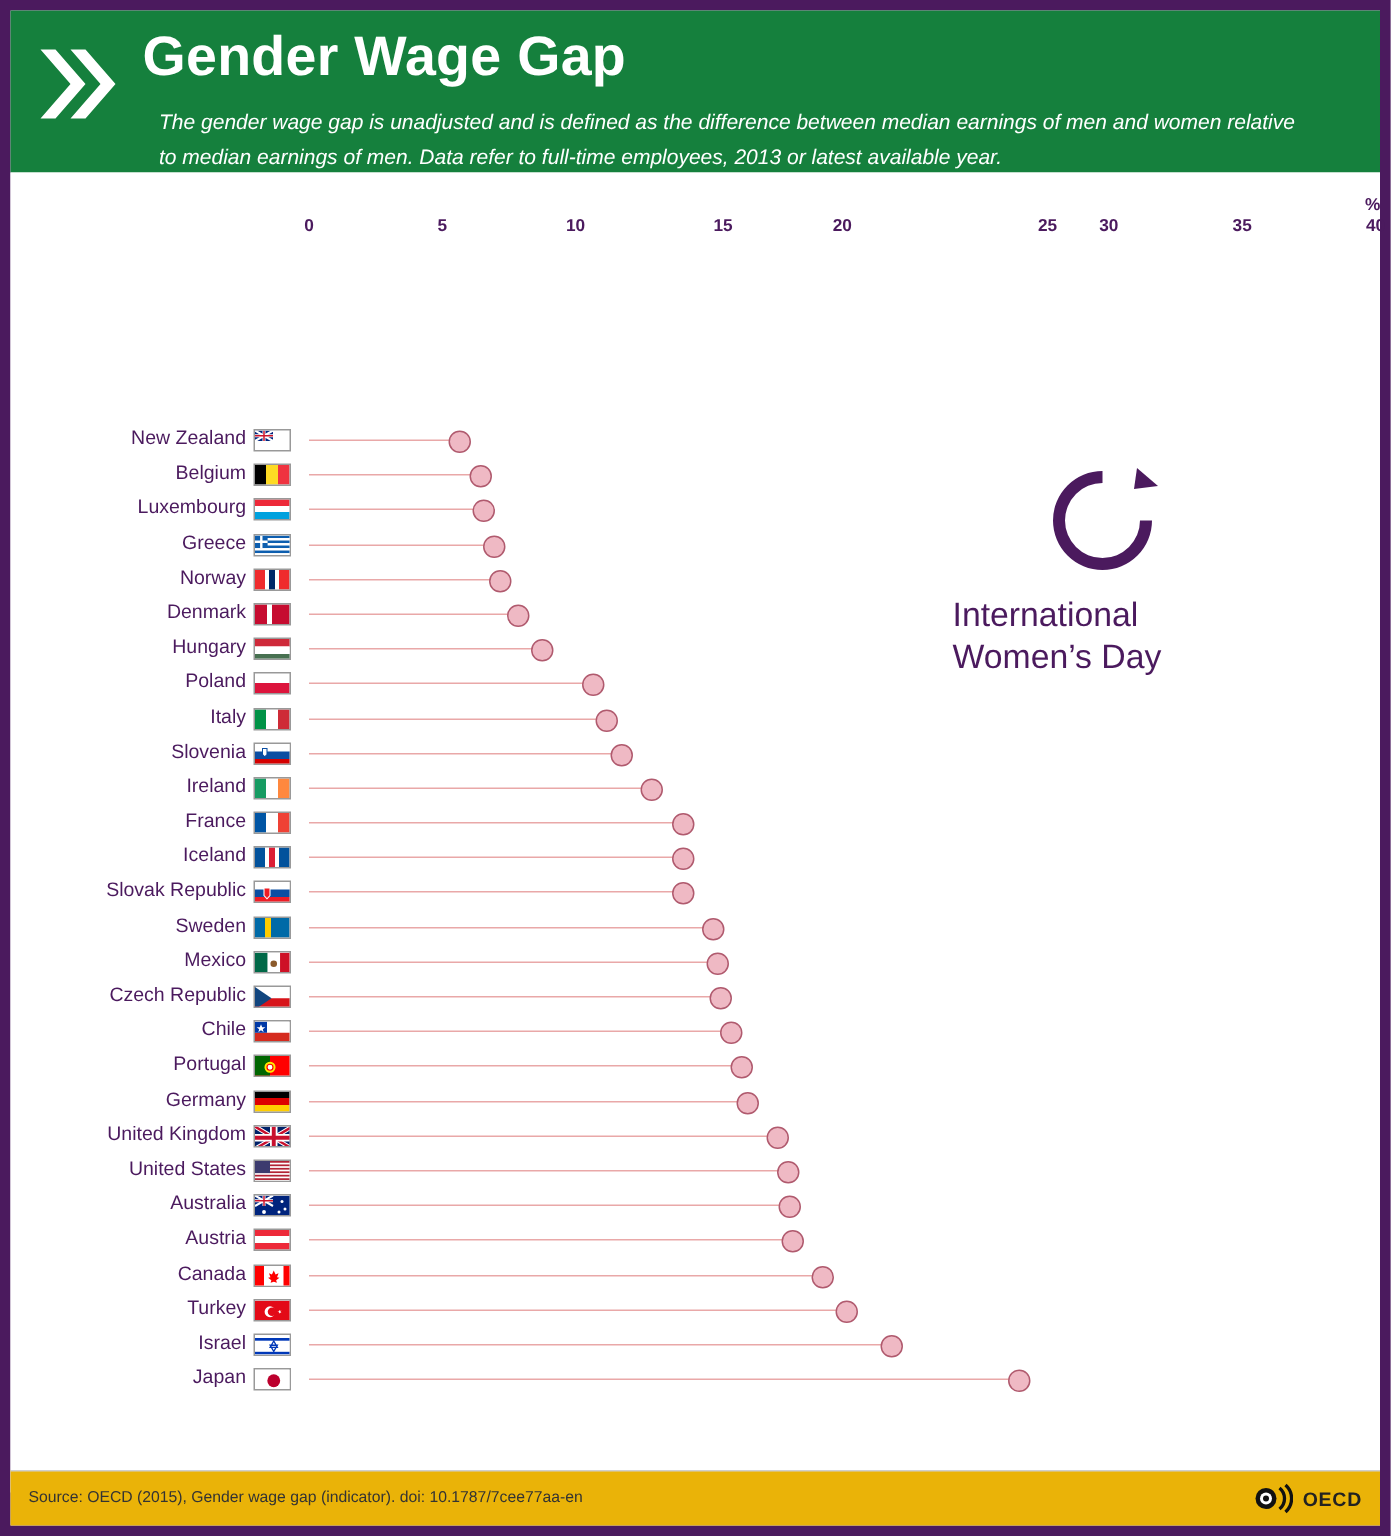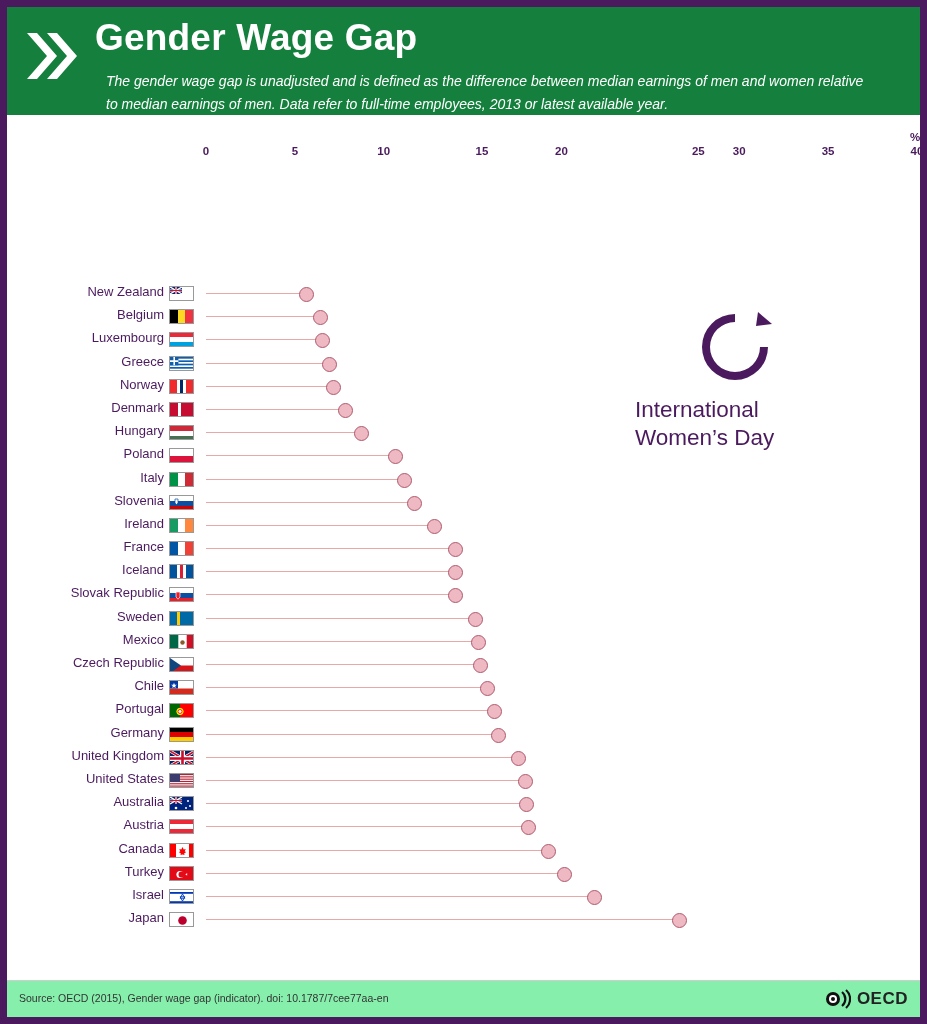--- a/index.html
+++ b/index.html
@@ -82,29 +82,29 @@
   }
   .iwd-mark{
     margin:0 auto 12px auto;width:74px;height:74px;
   }
   .iwd-text{
     font-size:22.5px;line-height:1.25;color:#4b1a5e;
   }
   
   .footer{
     position:absolute;left:0;bottom:0;width:913px;height:36px;
-    background:#86efac;border-top:1px solid #cfcfcf;
+    background:#eab308;border-top:1px solid #cfcfcf;
   }
   .source{
     position:absolute;left:12px;top:11px;font-size:10.5px;color:#333;
   }
   .oecd{
     position:absolute;right:12px;top:6px;display:flex;align-items:center;gap:6px;
   }
-  .oecd-word{font-size:17px;font-weight:bold;color:#222;letter-spacing:.5px;}
+  .oecd-word{font-size:13px;font-weight:bold;color:#222;letter-spacing:.5px;}
 </style>
 </head>
 <body>
 
 <div class="frame">
 
   <div class="header">
     <div class="chevrons">
       <svg width="64" height="64" viewBox="0 0 64 64">
         <path d="M6 8 L26 31 L6 54 L16 54 L36 31 L16 8 Z" fill="#ffffff"></path>

